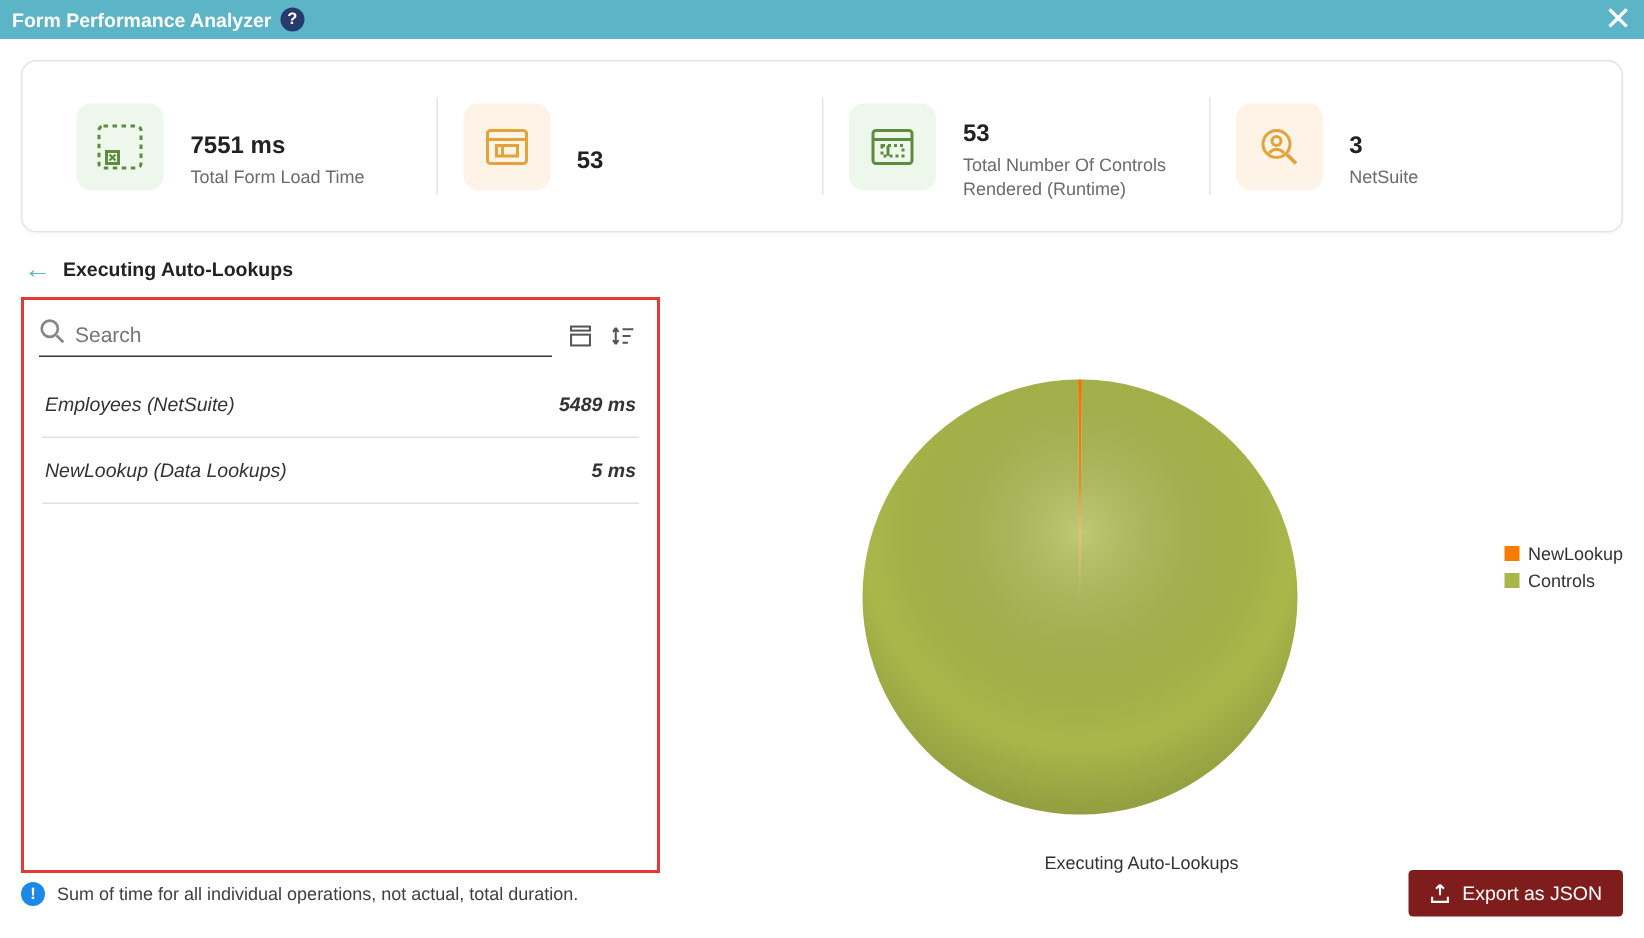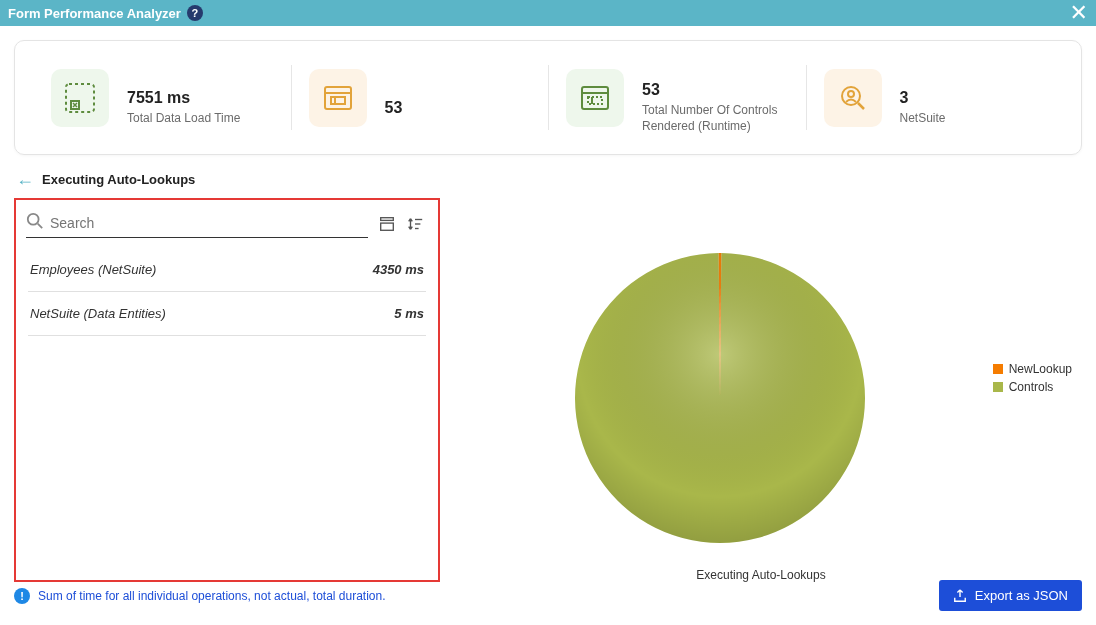--- a/index.html
+++ b/index.html
@@ -183,21 +183,21 @@
   .chart-caption {
     position: absolute;
     left: 0; right: 0;
     top: 370px;
     text-align: center;
     font-size: 12px;
     color: #333;
   }
   .legend {
     position: absolute;
-    right: 10px;
+    right: 0;
     top: 164px;
     font-size: 12px;
     color: #333;
   }
   .legend .lg-item {
     display: flex;
     align-items: center;
     margin-bottom: 4px;
   }
   .lg-sw {
@@ -219,24 +219,24 @@
     border-radius: 50%;
     background: #1e88e5;
     color: #fff;
     font-size: 11px;
     font-weight: bold;
     display: inline-flex;
     align-items: center;
     justify-content: center;
     margin-right: 8px;
   }
-  .footer-note { font-size: 12px; color: #1d4ed8; }
+  .footer-note { font-size: 12px; color: #404040; }
   .export-btn {
     margin-left: auto;
-    background: #1d4ed8;
+    background: #7f1d1d;
     color: #fff;
     border: none;
     padding: 8px 14px;
     font-size: 13px;
     border-radius: 3px;
     display: inline-flex;
     align-items: center;
     gap: 8px;
     cursor: pointer;
   }
@@ -255,21 +255,21 @@
   <div class="stat">
     <div class="icon-box green">
       <svg width="34" height="34" viewBox="0 0 34 34">
         <rect x="3" y="3" width="28" height="28" rx="3" fill="none" stroke="#5e8c3e" stroke-width="2" stroke-dasharray="3 3"></rect>
         <rect x="8" y="20" width="8" height="8" fill="none" stroke="#5e8c3e" stroke-width="2"></rect>
         <path d="M10 22 L14 26 M14 22 L10 26" stroke="#5e8c3e" stroke-width="1.5"></path>
       </svg>
     </div>
     <div>
       <div class="stat-value">7551 ms</div>
-      <div class="stat-label">Total Data Load Time</div>
+      <div class="stat-label">Total Form Load Time</div>
     </div>
   </div>
 
   <div class="stat">
     <div class="icon-box orange">
       <svg width="34" height="34" viewBox="0 0 34 34">
         <rect x="4" y="6" width="26" height="22" rx="2" fill="none" stroke="#e2a33a" stroke-width="2"></rect>
         <line x1="4" y1="12" x2="30" y2="12" stroke="#e2a33a" stroke-width="2"></line>
         <rect x="10" y="16" width="14" height="7" fill="none" stroke="#e2a33a" stroke-width="2"></rect>
         <line x1="14" y1="16" x2="14" y2="23" stroke="#e2a33a" stroke-width="2"></line>
@@ -340,24 +340,24 @@
           <line x1="10" y1="5" x2="18" y2="5" stroke="#555" stroke-width="1.5"></line>
           <line x1="10" y1="10" x2="16" y2="10" stroke="#555" stroke-width="1.5"></line>
           <line x1="10" y1="15" x2="14" y2="15" stroke="#555" stroke-width="1.5"></line>
         </svg>
       </div>
     </div>
 
     <div class="list">
       <div class="list-row">
         <span class="rname">Employees (NetSuite)</span>
-        <span class="rval">4350 ms</span>
+        <span class="rval">5489 ms</span>
       </div>
       <div class="list-row">
-        <span class="rname">NetSuite (Data Entities)</span>
+        <span class="rname">NewLookup (Data Lookups)</span>
         <span class="rval">5 ms</span>
       </div>
     </div>
   </div>
 
   <div class="right-panel">
     <div class="pie-wrap">
       <svg id="pie-svg" width="300" height="300" viewBox="0 0 300 300">
           <defs>
             <radialGradient id="shade" cx="50%" cy="35%" r="70%">

